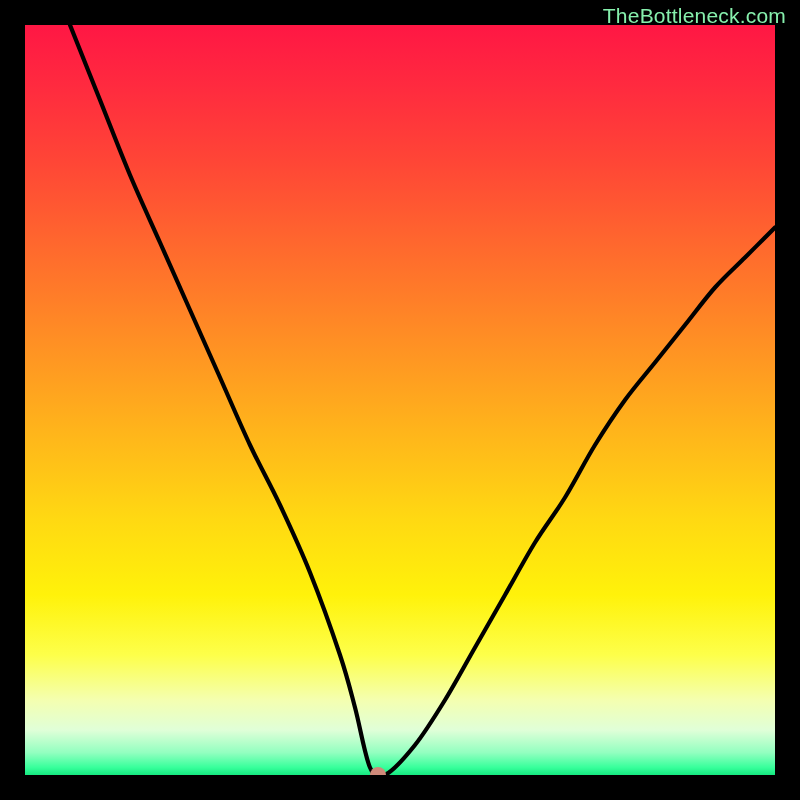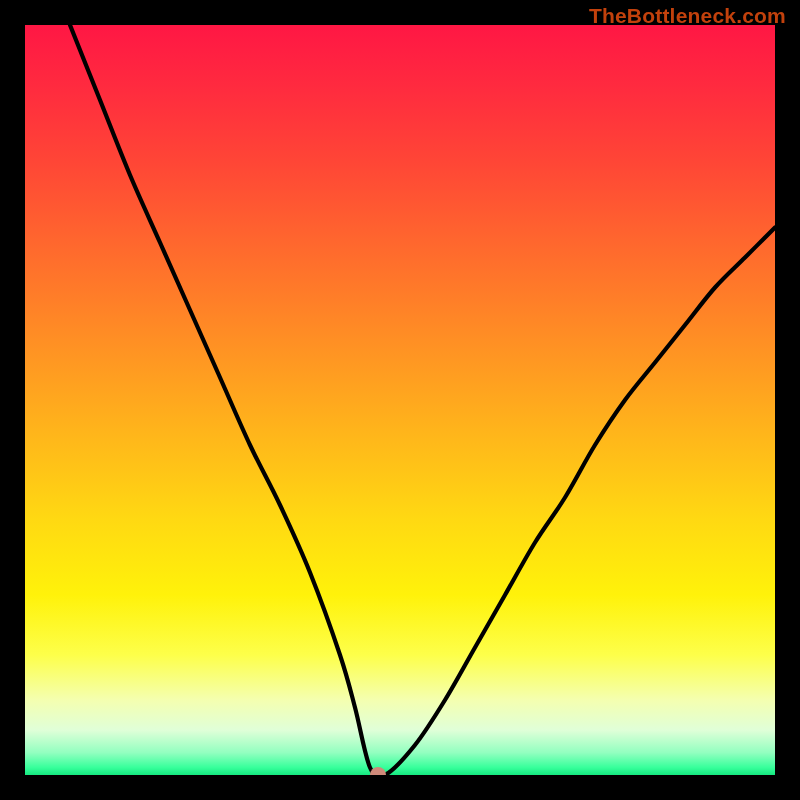--- a/index.html
+++ b/index.html
@@ -14,23 +14,23 @@
   .frame {
     position: relative;
     width: 800px;
     height: 800px;
     background: #000;
   }
   .watermark {
     position: absolute;
     top: 4px;
     right: 14px;
-    color: #c2410c;
+    color: #86efac;
     font-size: 21px;
-    font-weight: 700;
+    font-weight: 400;
     letter-spacing: 0.2px;
     z-index: 10;
   }
   .plot-area {
     position: absolute;
     left: 25px;
     top: 25px;
     width: 750px;
     height: 750px;
     overflow: hidden;

